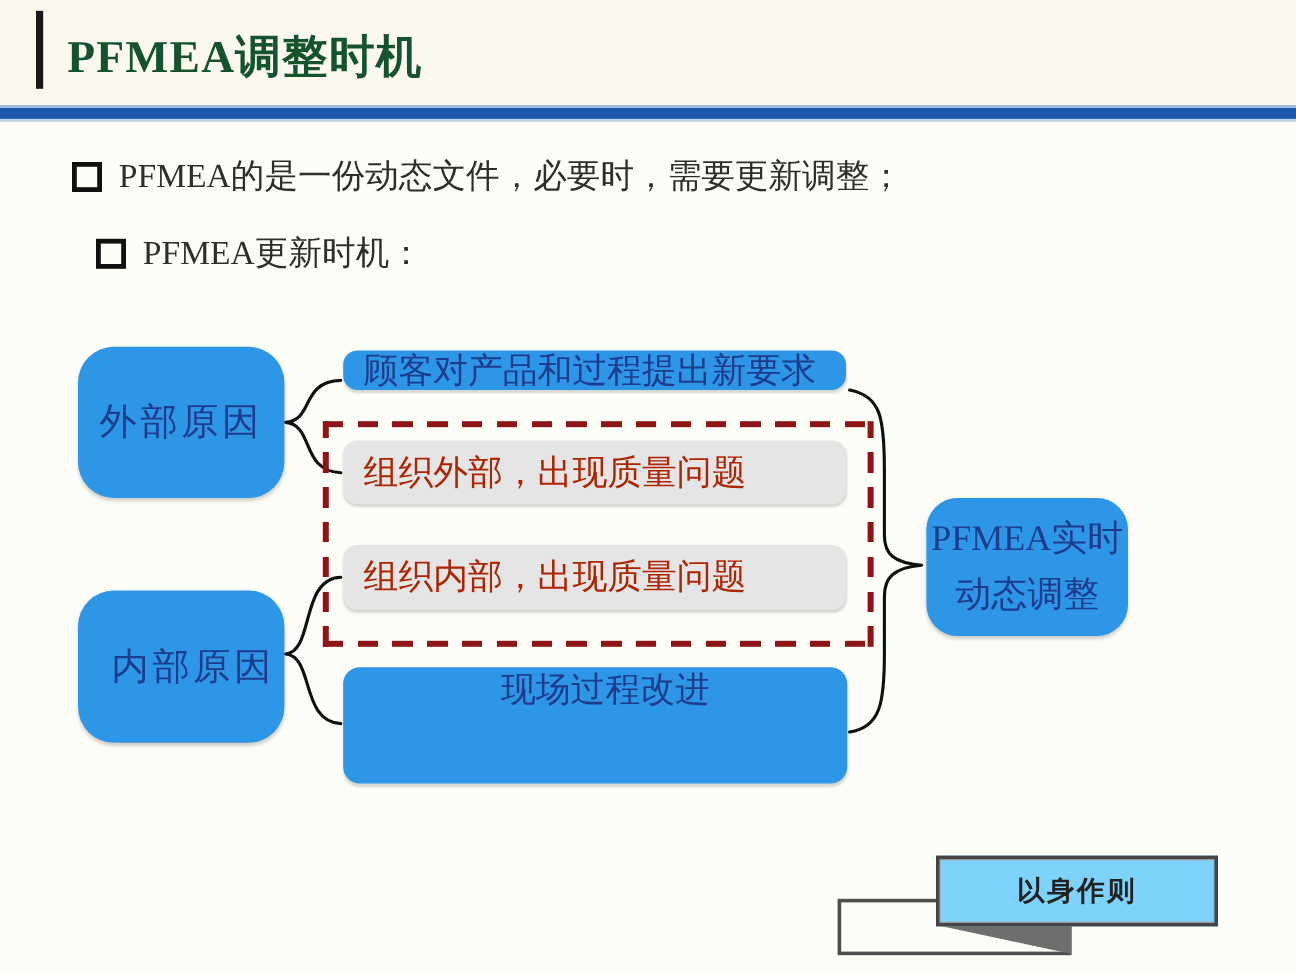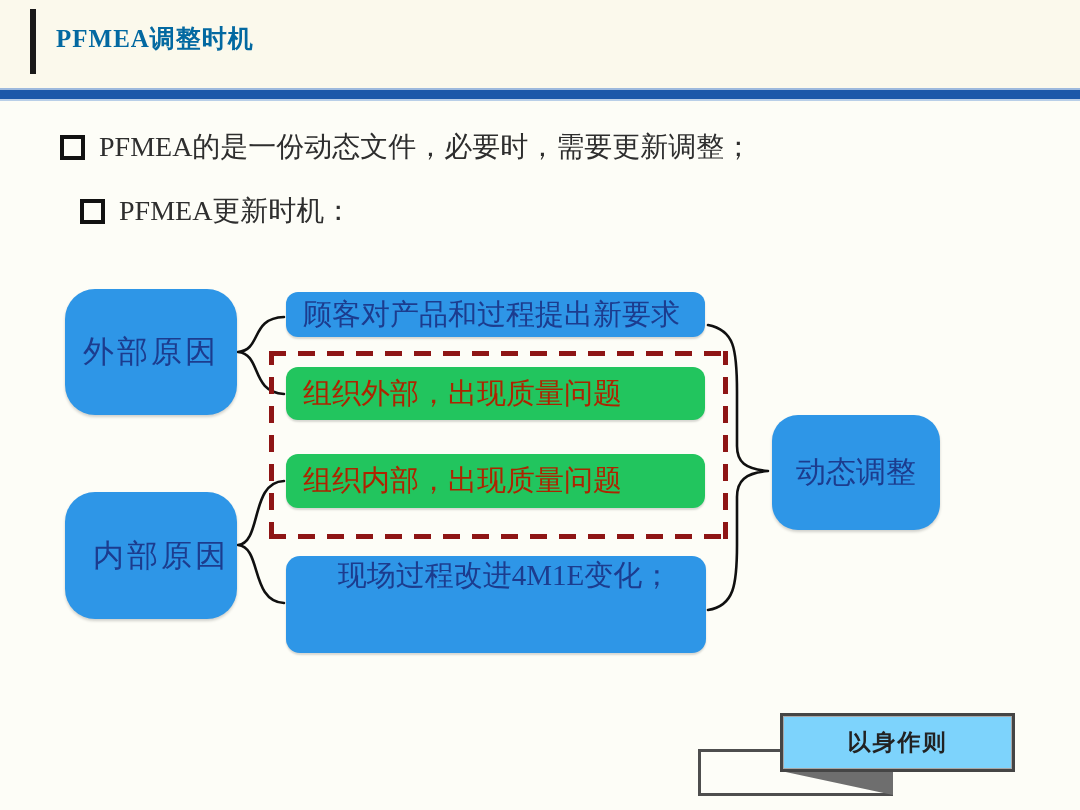--- a/index.html
+++ b/index.html
@@ -7,55 +7,55 @@
     width:1080px;height:810px;position:relative;overflow:hidden;
     background:#fdfdf7;
     font-family:"Liberation Serif","DejaVu Serif",serif;
   }
   .abs{position:absolute;}
 
   
   .top-band{left:0;top:0;width:1080px;height:88px;background:#fbf9ec;}
   .title-accent{left:30px;top:9px;width:6px;height:65px;background:#191919;}
   .slide-title{
-    left:56px;top:22px;font-size:25px;font-weight:600;color:#0369a1;
+    left:56px;top:22px;font-size:38px;font-weight:600;color:#14532d;
     letter-spacing:1px;white-space:nowrap;
   }
   .title-rule{
     left:0;top:88px;width:1080px;height:13px;background:#1b58a9;
     border-top:2px solid #9db9dd;border-bottom:2px solid #b9cfe8;box-sizing:border-box;
   }
 
   
   .bullet{left:60px;display:flex;align-items:center;gap:14px;}
   .bullet-1{top:128px;}
   .bullet-2{top:192px;padding-left:20px;}
   .bullet-square{
     width:17px;height:17px;border:4px solid #111;background:transparent;flex:0 0 auto;
   }
   .bullet-text{font-size:28px;color:#2e2e2e;white-space:nowrap;}
 
   
   .node{box-sizing:border-box;display:flex;align-items:center;}
   .blue{background:#2e96e7;color:#1c3c8e;}
-  .orange{background:#22c55e;color:#ae2400;}
+  .orange{background:#e5e5e5;color:#ae2400;}
 
   .cause-node{
     width:172px;border-radius:30px;justify-content:center;
     font-size:31px;letter-spacing:3px;font-weight:500;
     box-shadow:0 2px 3px rgba(0,0,0,.18);
   }
   .cause-ext{left:65px;top:289px;height:126px;text-align:center;}
   .cause-int{left:65px;top:492px;height:127px;padding-left:20px;}
 
   .event-box{
     left:286px;width:419px;border-radius:12px;padding-left:17px;
     font-size:29px;font-weight:500;box-shadow:0 2px 2px rgba(0,0,0,.15);
   }
-  .event-1{top:292px;height:45px;}
+  .event-1{top:292px;height:33px;}
   .event-2{top:367px;height:53px;}
   .event-3{top:454px;height:54px;}
   .event-4{top:556px;height:97px;width:420px;border-radius:14px;
            flex-direction:row;align-items:flex-start;justify-content:center;line-height:1.35;}
 
   .dashed-rect{
     left:269px;top:351px;width:459px;height:188px;
     background:
       repeating-linear-gradient(90deg,#8e1515 0 17px,transparent 17px 29px) left top/100% 5px no-repeat,
       repeating-linear-gradient(90deg,#8e1515 0 17px,transparent 17px 29px) left bottom/100% 5px no-repeat,
@@ -128,24 +128,24 @@
 <div class="abs dashed-rect"></div>
 
 <div class="abs node orange event-box event-2">
   <span>组织外部，出现质量问题</span>
 </div>
 <div class="abs node orange event-box event-3">
   <span>组织内部，出现质量问题</span>
 </div>
 <div class="abs node blue event-box event-4">
   <span>现场过程改进</span>
-  <span>4M1E变化；</span>
 </div>
 
 <div class="abs node blue result-node">
+  <span>PFMEA实时</span>
   <span>动态调整</span>
 </div>
 
 <div class="abs motto-back"></div>
 <div class="abs motto-shadow"></div>
 <div class="abs motto-main">
   <span>以身作则</span>
 </div>
 
 </body></html>

